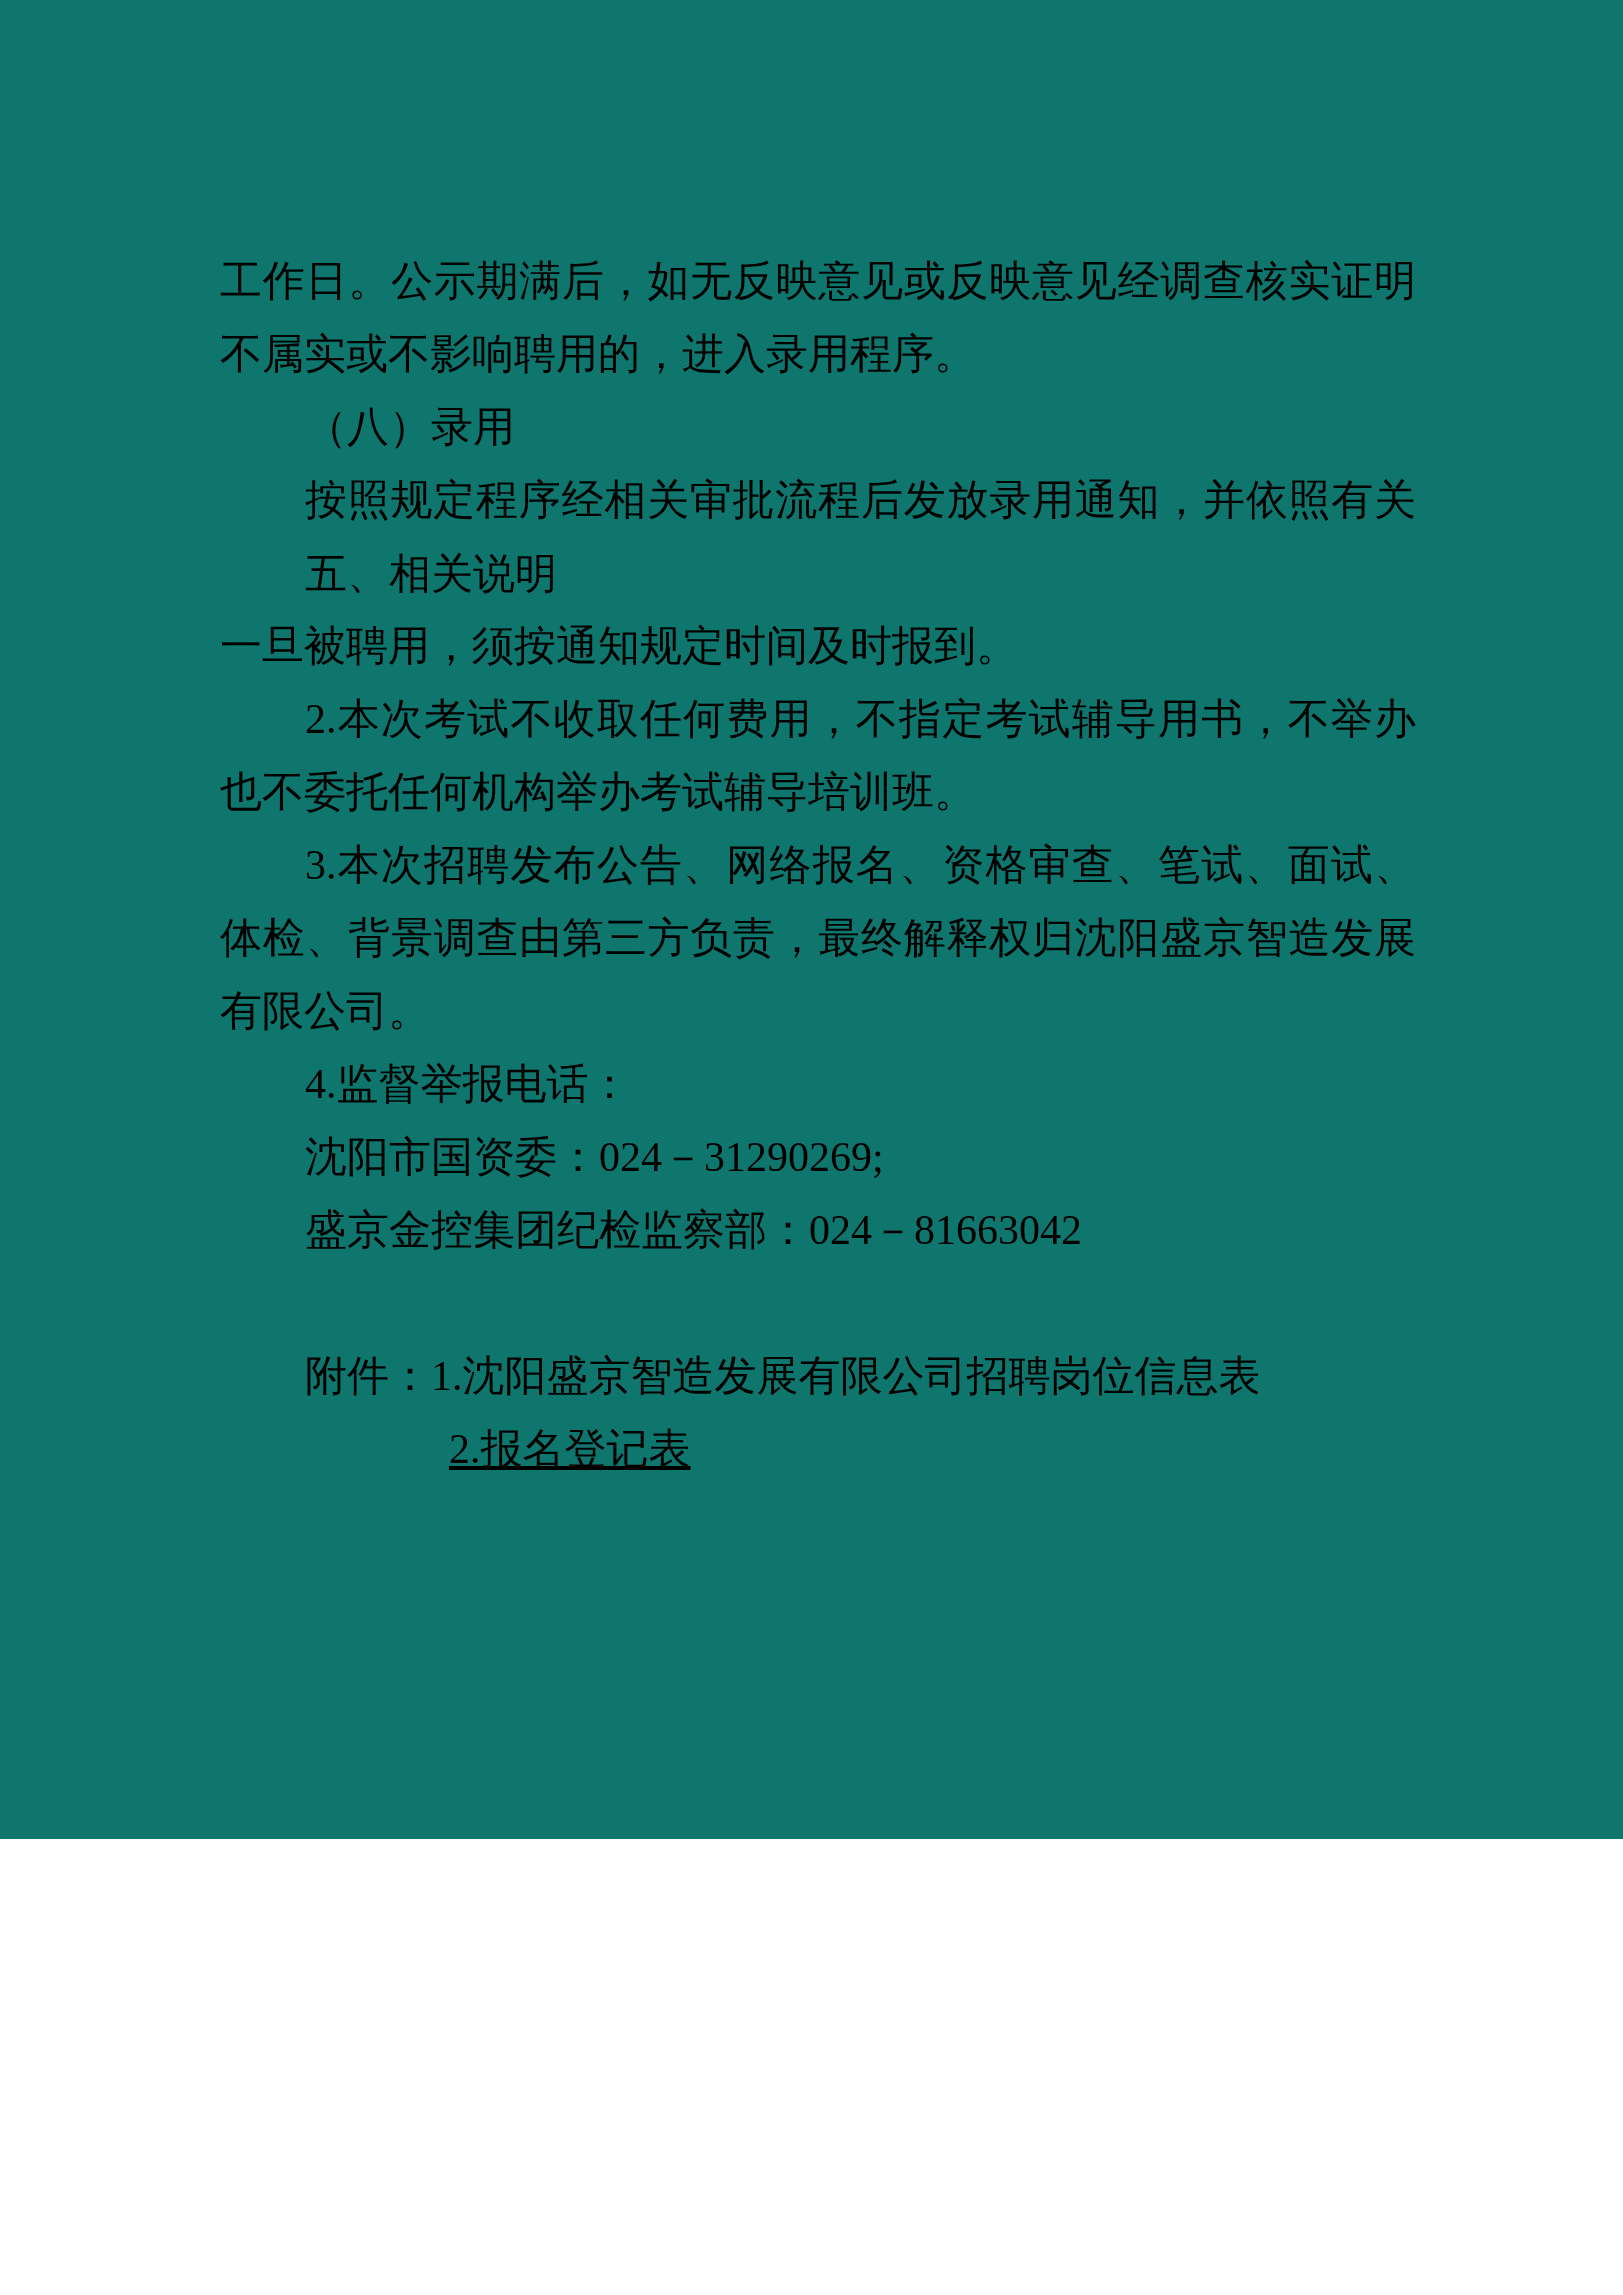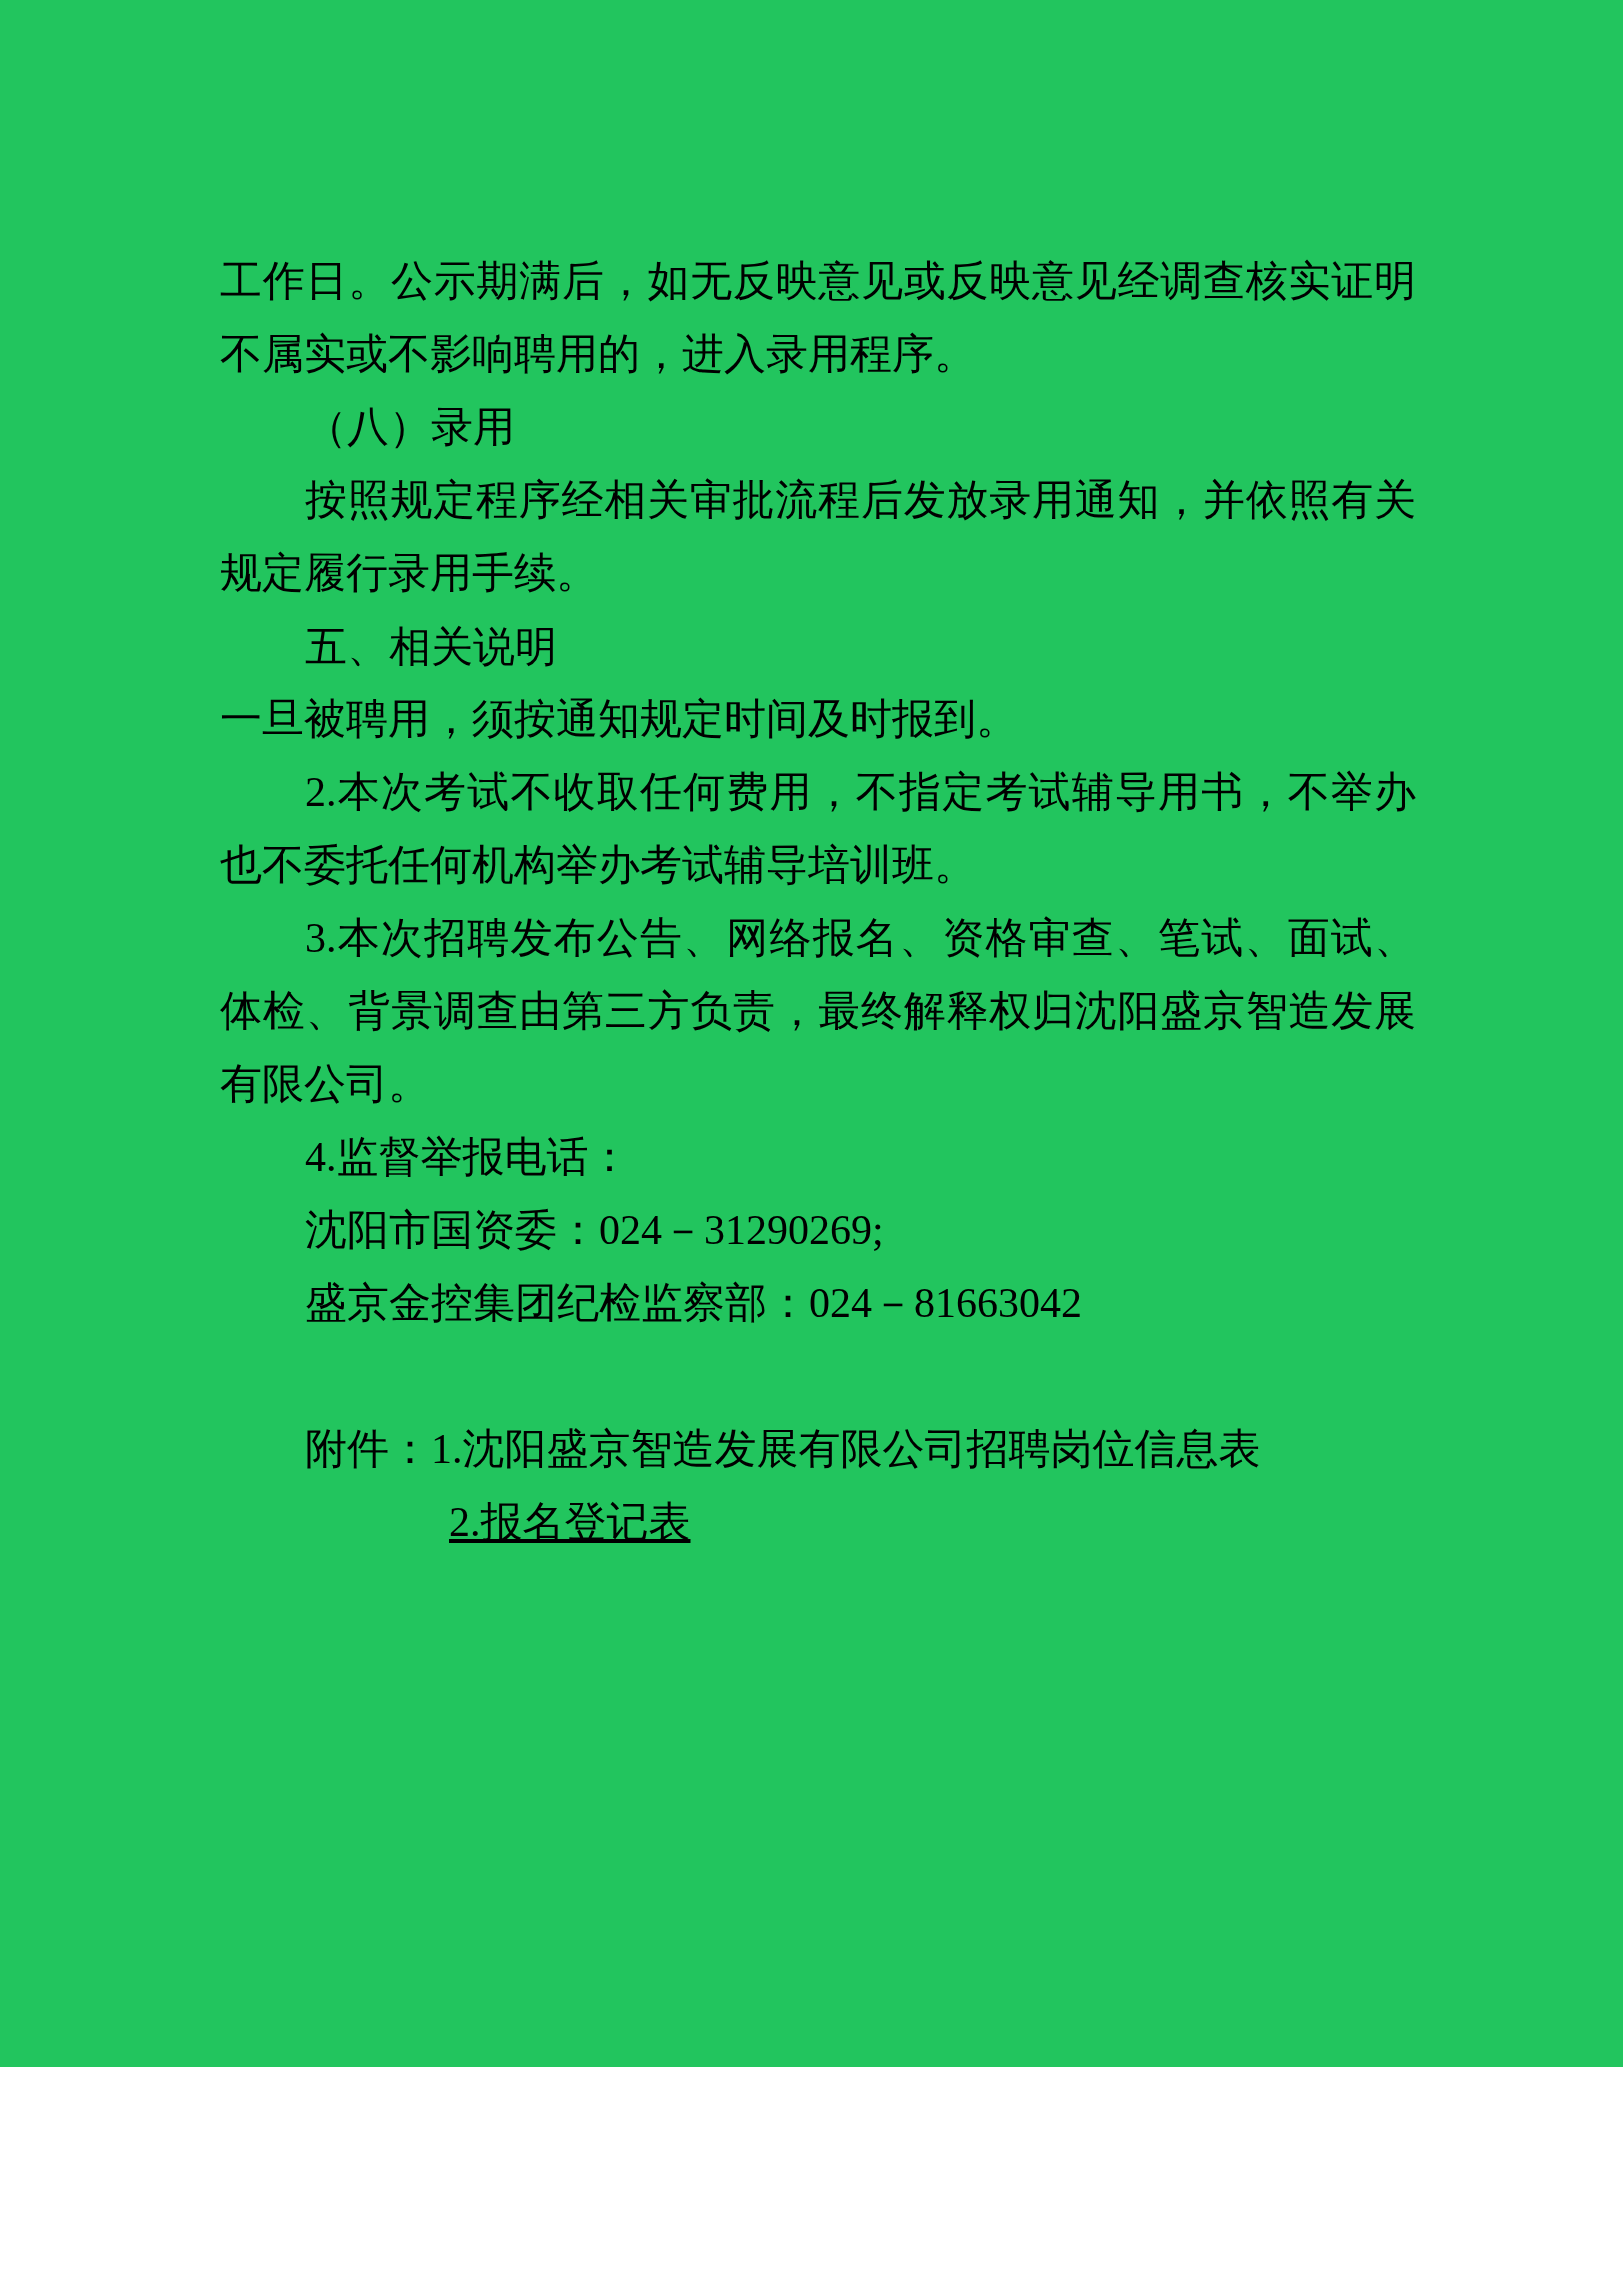--- a/index.html
+++ b/index.html
@@ -3,22 +3,22 @@
 <meta charset="utf-8">
 <style>
   html, body {
     margin: 0;
     padding: 0;
     background: #ffffff;
   }
   .page {
     position: relative;
     width: 1623px;
-    height: 2067px;
-    background: #22c55e;
+    height: 1839px;
+    background: #0f766e;
     overflow: hidden;
   }
   .doc {
     position: absolute;
     left: 220px;
     top: 245px;
     width: 1196px;
   }
   .line {
     margin: 0;
@@ -58,21 +58,20 @@
 </style>
 </head>
 <body>
 
 <div class="page">
   <div class="doc">
     <p class="line jl">工作日。公示期满后，如无反映意见或反映意见经调查核实证明</p>
     <p class="line">不属实或不影响聘用的，进入录用程序。</p>
     <p class="line ind">（八）录用</p>
     <p class="line ind jl">按照规定程序经相关审批流程后发放录用通知，并依照有关</p>
-    <p class="line">规定履行录用手续。</p>
     <p class="line ind heading">五、相关说明</p>
     <p class="line">一旦被聘用，须按通知规定时间及时报到。</p>
     <p class="line ind jl">2.本次考试不收取任何费用，不指定考试辅导用书，不举办</p>
     <p class="line">也不委托任何机构举办考试辅导培训班。</p>
     <p class="line ind jl">3.本次招聘发布公告、网络报名、资格审查、笔试、面试、</p>
     <p class="line jl">体检、背景调查由第三方负责，最终解释权归沈阳盛京智造发展</p>
     <p class="line">有限公司。</p>
     <p class="line ind">4.监督举报电话：</p>
     <p class="line ind">沈阳市国资委：024－31290269;</p>
     <p class="line ind">盛京金控集团纪检监察部：024－81663042</p>

